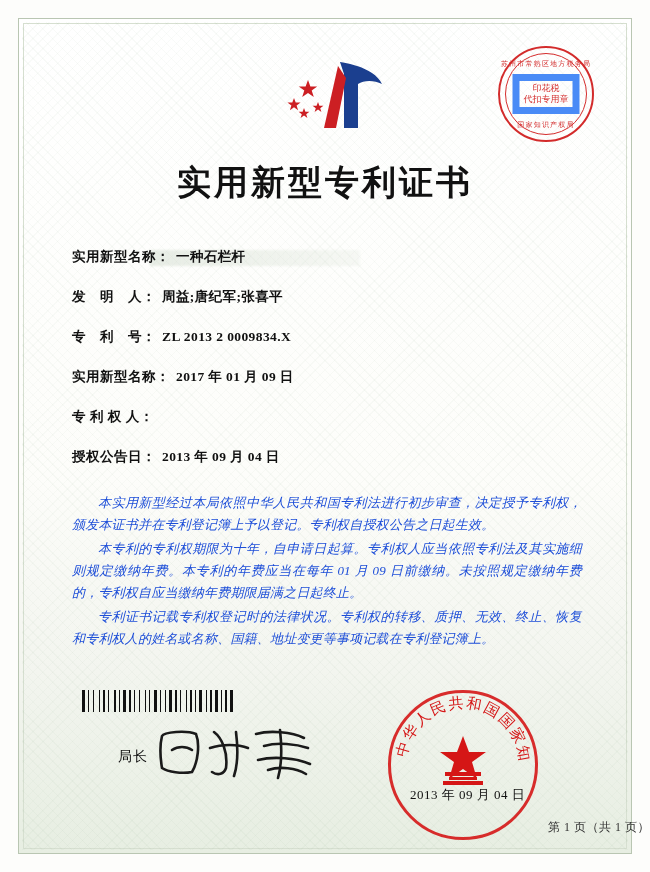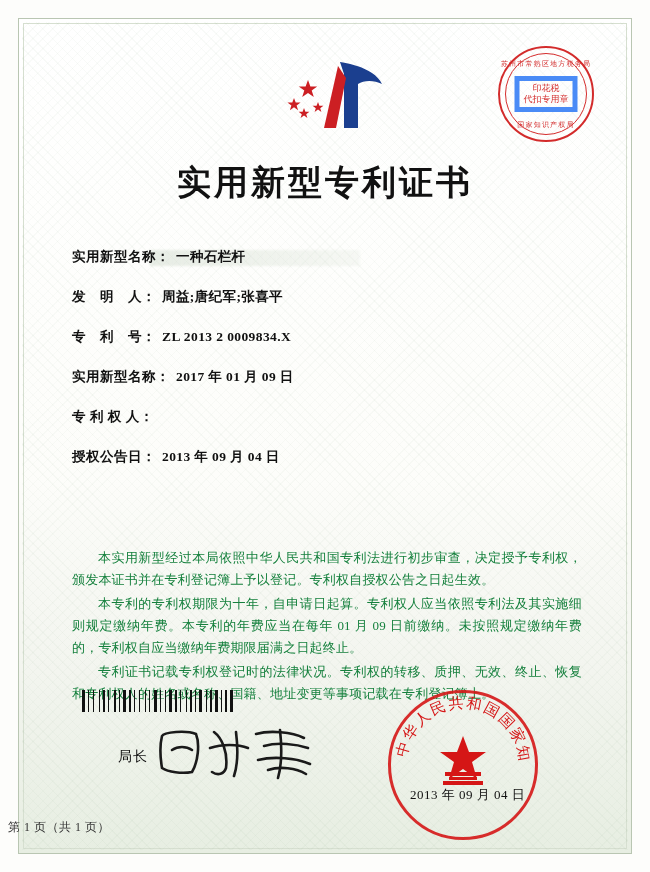--- a/index.html
+++ b/index.html
@@ -90,21 +90,21 @@
     letter-spacing: 1.2px;
     font-family: "Liberation Serif", serif;
   }
   .top-seal .seal-arc-top { top: 11px; }
   .top-seal .seal-arc-bottom { bottom: 10px; }
   .top-seal .seal-center-box {
     position: absolute;
     left: 50%;
     top: 50%;
     transform: translate(-50%, -50%);
-    border: 5px solid #3b82f6;
+    border: 7px solid #3b82f6;
     padding: 2px 4px;
     font-size: 9px;
     line-height: 11px;
     text-align: center;
     white-space: nowrap;
   }
 
   
   .logo {
     position: absolute;
@@ -162,26 +162,27 @@
     background: linear-gradient(90deg, rgba(190,205,185,0.35), rgba(205,215,200,0.15));
     filter: blur(1px);
     pointer-events: none;
   }
 
   
   .body-text {
     position: absolute;
     left: 72px;
     right: 68px;
-    top: 547px;
+    top: 492px;
     font-size: 13px;
     line-height: 22px;
-    color: #15803d;
+    color: #1d4ed8;
     text-align: justify;
     letter-spacing: 0.2px;
+    font-style: italic;
   }
   .body-text p {
     margin: 0 0 2px 0;
     text-indent: 26px;
   }
 
   
   .barcode {
     position: absolute;
     left: 82px;
@@ -253,21 +254,21 @@
     color: #111;
     letter-spacing: 0.5px;
   }
 
   
   .page-footer {
     position: absolute;
     left: 0;
     right: 0;
     bottom: 36px;
-    text-align: left;
+    text-align: right;
     font-size: 12px;
     color: #333;
     letter-spacing: 0.5px;
     padding-left: 8px;
   }
 </style>
 </head>
 <body>
 
 <div id="certificate">

